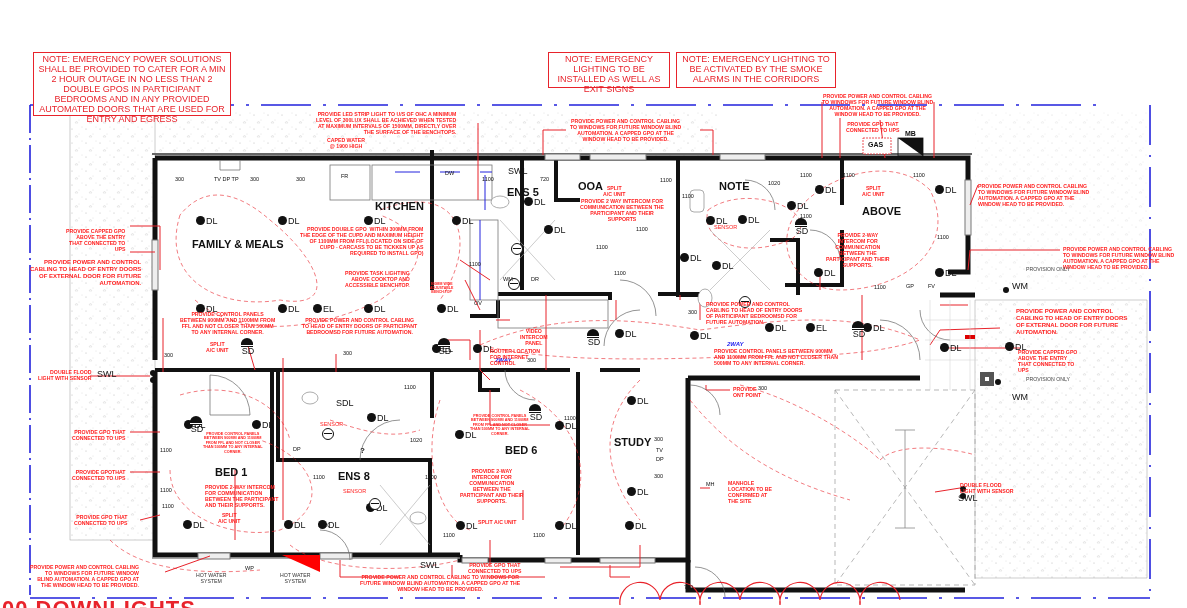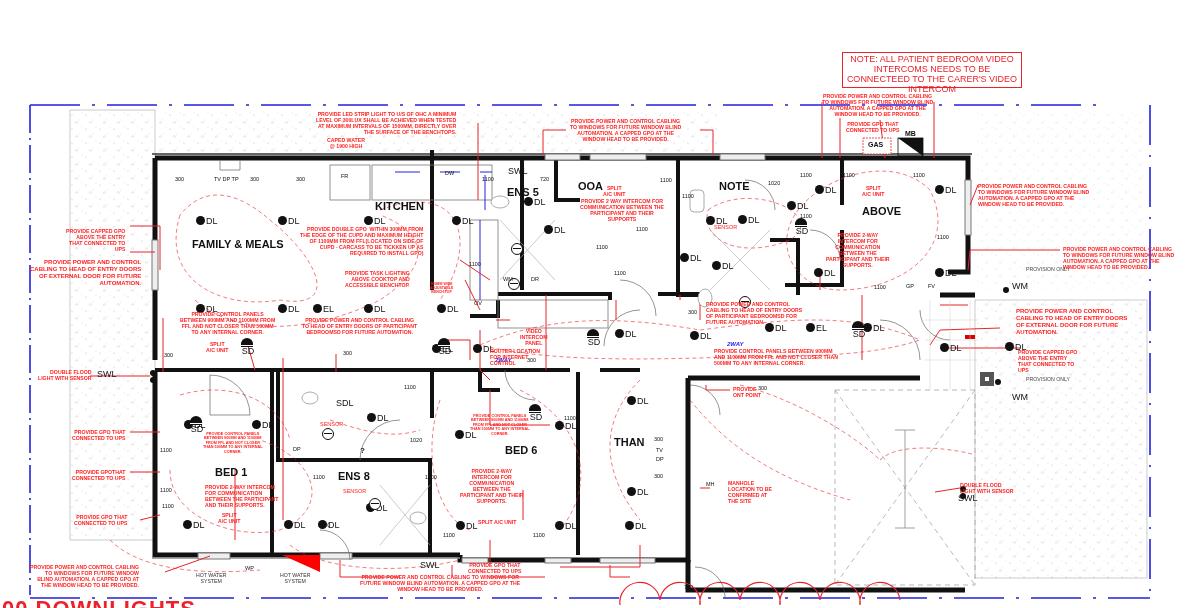--- a/index.html
+++ b/index.html
@@ -220,32 +220,34 @@
 
     <g stroke="#888" stroke-width="0.7" fill="#fff">
       <ellipse cx="500" cy="202" rx="9" ry="6"></ellipse>
       <ellipse cx="705" cy="298" rx="7" ry="9"></ellipse>
       <ellipse cx="310" cy="398" rx="8" ry="6"></ellipse>
       <ellipse cx="418" cy="518" rx="8" ry="6"></ellipse>
       <rect x="690" y="190" width="14" height="22" rx="4"></rect>
     </g>
   </svg>
 
-  <div class="note" style="left:842px;top:52px;width:180px;height:36px;">NOTE: ALL PATIENT BEDROOM VIDEO INTERCOMS NEEDS TO BE CONNECTEED TO THE CARER'S VIDEO INTERCOM</div>
+  <div class="note" style="left:33px;top:52px;width:198px;height:64px;">NOTE: EMERGENCY POWER SOLUTIONS SHALL BE PROVIDED TO CATER FOR A MIN 2 HOUR OUTAGE IN NO LESS THAN 2 DOUBLE GPOS IN PARTICIPANT BEDROOMS AND IN ANY PROVIDED AUTOMATED DOORS THAT ARE USED FOR ENTRY AND EGRESS</div>
+  <div class="note" style="left:548px;top:52px;width:122px;height:36px;">NOTE: EMERGENCY LIGHTING TO BE INSTALLED AS WELL AS EXIT SIGNS</div>
+  <div class="note" style="left:676px;top:52px;width:160px;height:36px;">NOTE: EMERGENCY LIGHTING TO BE ACTIVATED BY THE SMOKE ALARMS IN THE CORRIDORS</div>
 
   <div class="room" style="left:192px;top:238px;">FAMILY &amp; MEALS</div>
   <div class="room" style="left:375px;top:200px;">KITCHEN</div>
   <div class="room" style="left:507px;top:186px;">ENS 5</div>
   <div class="room" style="left:578px;top:180px;">OOA</div>
   <div class="room" style="left:719px;top:180px;">NOTE</div>
   <div class="room" style="left:862px;top:205px;">ABOVE</div>
   <div class="room" style="left:215px;top:466px;">BED 1</div>
   <div class="room" style="left:338px;top:470px;">ENS 8</div>
   <div class="room" style="left:505px;top:444px;">BED 6</div>
-  <div class="room" style="left:614px;top:436px;">THAN</div>
+  <div class="room" style="left:614px;top:436px;">STUDY</div>
 
   <div id="dl-layer">
       <div class="abs" style="left: 196px; top: 211px;"><span style="display:inline-block;width:9px;height:9px;border-radius:50%;background:#111;vertical-align:middle;"></span><span style="font-size:9px;color:#111;vertical-align:middle;margin-left:1px;">DL</span></div>
       <div class="abs" style="left: 278px; top: 211px;"><span style="display:inline-block;width:9px;height:9px;border-radius:50%;background:#111;vertical-align:middle;"></span><span style="font-size:9px;color:#111;vertical-align:middle;margin-left:1px;">DL</span></div>
       <div class="abs" style="left: 364px; top: 211px;"><span style="display:inline-block;width:9px;height:9px;border-radius:50%;background:#111;vertical-align:middle;"></span><span style="font-size:9px;color:#111;vertical-align:middle;margin-left:1px;">DL</span></div>
       <div class="abs" style="left: 452px; top: 211px;"><span style="display:inline-block;width:9px;height:9px;border-radius:50%;background:#111;vertical-align:middle;"></span><span style="font-size:9px;color:#111;vertical-align:middle;margin-left:1px;">DL</span></div>
       <div class="abs" style="left: 196px; top: 299px;"><span style="display:inline-block;width:9px;height:9px;border-radius:50%;background:#111;vertical-align:middle;"></span><span style="font-size:9px;color:#111;vertical-align:middle;margin-left:1px;">DL</span></div>
       <div class="abs" style="left: 278px; top: 299px;"><span style="display:inline-block;width:9px;height:9px;border-radius:50%;background:#111;vertical-align:middle;"></span><span style="font-size:9px;color:#111;vertical-align:middle;margin-left:1px;">DL</span></div>
       <div class="abs" style="left: 313px; top: 299px;"><span style="display:inline-block;width:9px;height:9px;border-radius:50%;background:#111;vertical-align:middle;"></span><span style="font-size:9px;color:#111;vertical-align:middle;margin-left:1px;">EL</span></div>
       <div class="abs" style="left: 364px; top: 299px;"><span style="display:inline-block;width:9px;height:9px;border-radius:50%;background:#111;vertical-align:middle;"></span><span style="font-size:9px;color:#111;vertical-align:middle;margin-left:1px;">DL</span></div>

